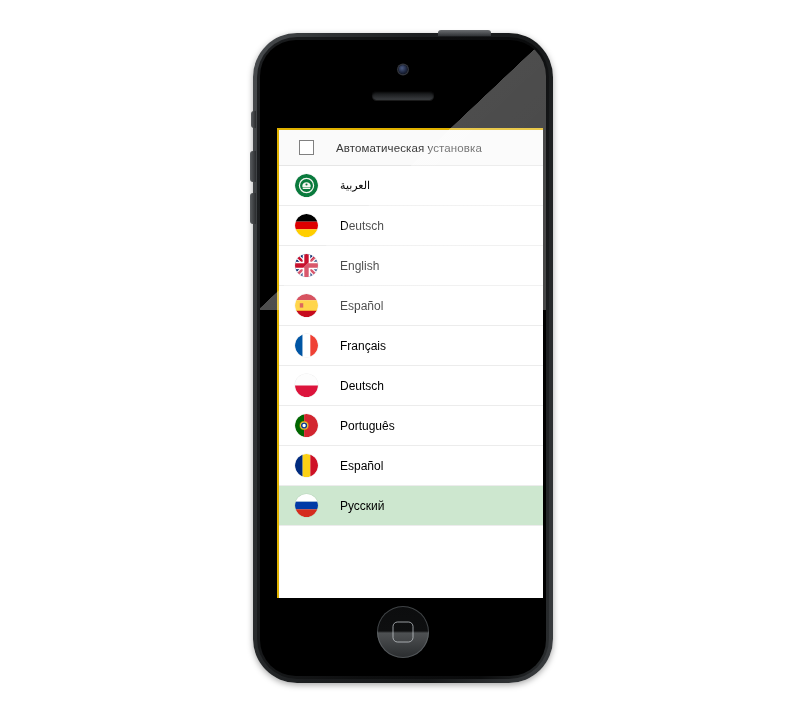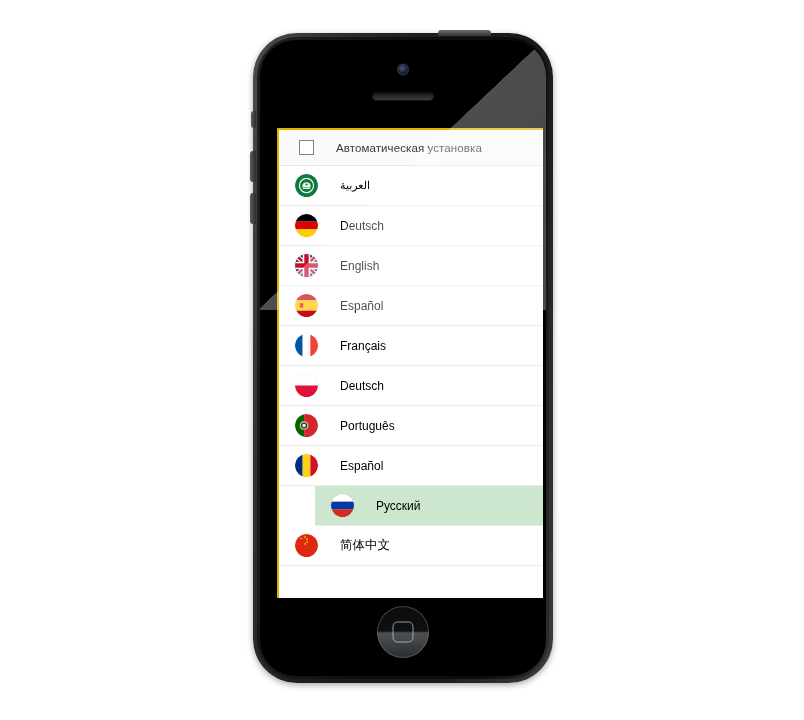--- a/index.html
+++ b/index.html
@@ -109,21 +109,21 @@
     letter-spacing:.1px;
   }
 
   .lang-row{
     height:40px;
     display:flex; align-items:center;
     border-bottom:1px solid #ececec;
     background:#ffffff;
     box-sizing:border-box;
   }
-  .lang-row.selected{ background:#cde7cf;margin-left:36px; }
+  .lang-row.selected{ background:#cde7cf; }
 
   .flag{
     width:23px;height:23px;border-radius:50%;
     margin-left:16px;
     flex:0 0 auto;
     overflow:hidden;
     position:relative;
     box-shadow:0 0 0 .5px rgba(0,0,0,.08);
   }
   .flag svg{display:block;width:23px;height:23px;}
@@ -289,40 +289,20 @@
                 </clipPath>
                 <g clip-path="url(#cru)">
                   <rect width="24" height="8" fill="#ffffff"></rect>
                   <rect y="8" width="24" height="8" fill="#0039a6"></rect>
                   <rect y="16" width="24" height="8" fill="#d52b1e"></rect>
                 </g>
               </svg>
             </span>
             <span class="lang-name">Русский</span>
           </div>
-          <div class="lang-row">
-            <span class="flag">
-              <svg viewBox="0 0 24 24">
-                <clipPath id="ccn">
-                  <circle cx="12" cy="12" r="12"></circle>
-                </clipPath>
-                <g clip-path="url(#ccn)">
-                  <rect width="24" height="24" fill="#de2910"></rect>
-                  <path d="M5.2 4.6l1 2.9 2.5-1.8H5.6l2.5 1.8z" fill="#ffde00"></path>
-                  <circle cx="6.3" cy="6" r="2.6" fill="#de2910"></circle>
-                  <path d="M6.3 3.6l.62 1.9 1.62-1.18H4.68L6.3 5.5z" fill="#ffde00"></path>
-                  <circle cx="10.6" cy="3.2" r=".9" fill="#ffde00"></circle>
-                  <circle cx="12.6" cy="5.4" r=".9" fill="#ffde00"></circle>
-                  <circle cx="12.6" cy="8.4" r=".9" fill="#ffde00"></circle>
-                  <circle cx="10.6" cy="10.4" r=".9" fill="#ffde00"></circle>
-                </g>
-              </svg>
-            </span>
-            <span class="lang-name cjk">简体中文</span>
-          </div>
         </div>
     </div>
 
     <div class="gloss"></div>
     <div class="home-btn">
       <div class="home-sq"></div>
     </div>
   </div>
 </div>
 

